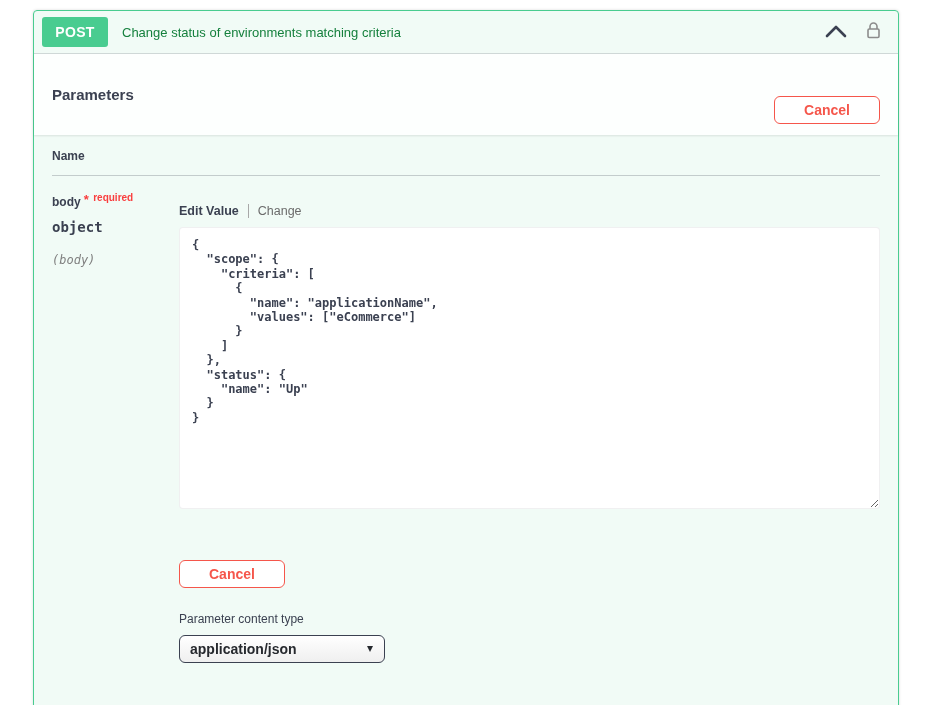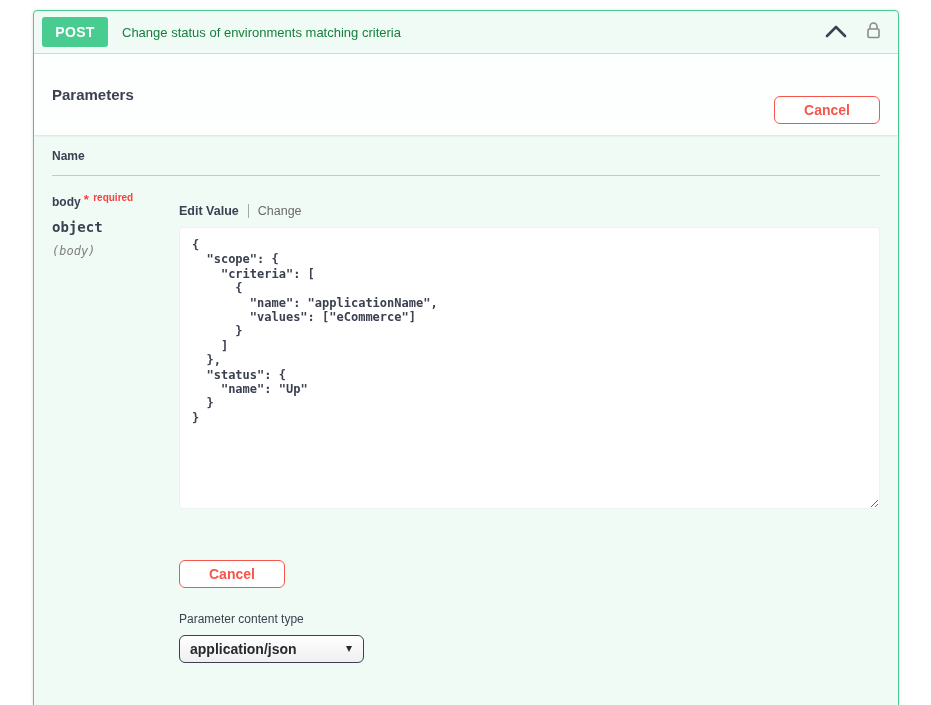--- a/index.html
+++ b/index.html
@@ -76,21 +76,21 @@
   .param-name { font-size: 12px; font-weight: bold; color: #3b4151; }
   .required-marker { color: var(--color-required, #f93e3e); margin-left: 3px; text-align: right; }
   .required-star { font-size: 13px; font-weight: bold; vertical-align: top; }
   .required-label { font-size: 10px; font-weight: bold; vertical-align: top; }
   .param-type {
     font-family: "DejaVu Sans Mono", monospace;
     font-size: 14px; font-weight: bold; color: #3b4151; margin-top: 9px;
   }
   .param-in {
     font-family: "DejaVu Sans Mono", monospace;
-    font-style: italic; font-size: 12px; color: #808080; margin-top: 9px;
+    font-style: italic; font-size: 12px; color: #808080; margin-top: 18px;
   }
   
   .editor-tabs { display: flex; align-items: center; margin-top: 12px; }
   .tab { font-size: 12.5px; cursor: pointer; }
   .tab-active { font-weight: bold; color: #3b4151; padding-right: 9px; }
   .tab-inactive { color: #6b6b6b; padding-left: 9px; }
   .tab-divider { width: 1px; height: 14px; background: #a8a8a8; }
   .body-textarea {
     display: block; width: 100%; height: 282px;
     margin-top: 9px; padding: 10px 12px;
@@ -99,21 +99,21 @@
     border-radius: 4px;
     font-family: "DejaVu Sans Mono", monospace;
     font-size: 12px; font-weight: 600; line-height: 1.2;
     color: #3b4151; outline: none;
   }
   .editor-cancel-row { margin-top: 20px; }
   .ct-label { margin-top: 24px; font-size: 12px; font-weight: normal; color: #3b4151; }
   .select-wrap { position: relative; display: inline-block; margin-top: 9px; }
   .ct-select {
     appearance: none; -webkit-appearance: none;
-    width: 185px; padding: 5px 34px 5px 10px;
+    width: 206px; padding: 5px 34px 5px 10px;
     font-family: "Liberation Sans", sans-serif;
     font-size: 14px; font-weight: bold; color: #26292e;
     border: 1px solid #3b4151; border-radius: 6px;
     background: linear-gradient(#ffffff, #efefef);
     cursor: pointer; outline: none;
   }
   .select-chevron {
     position: absolute; right: 12px; top: 50%;
     transform: translateY(-54%);
     font-size: 12px; color: #26292e; pointer-events: none;

